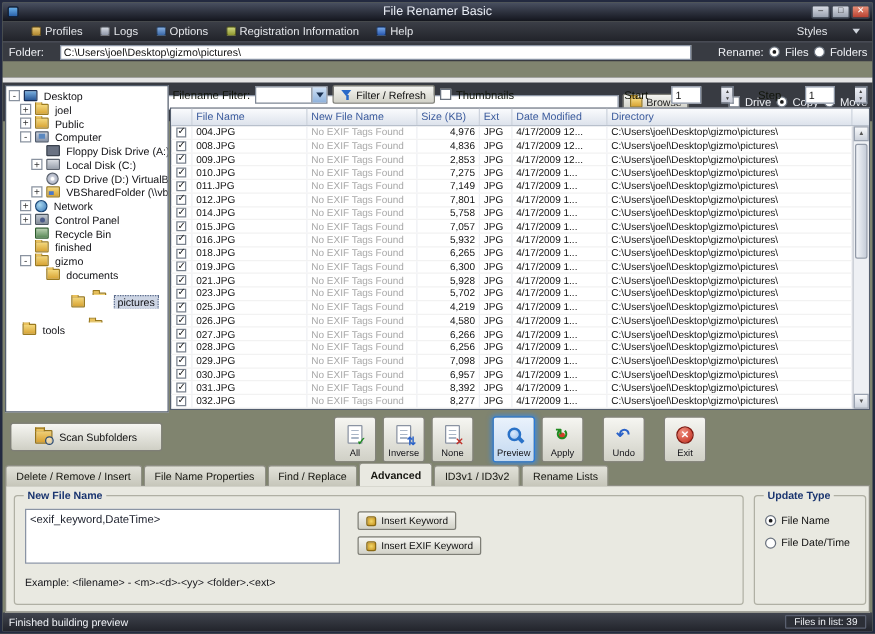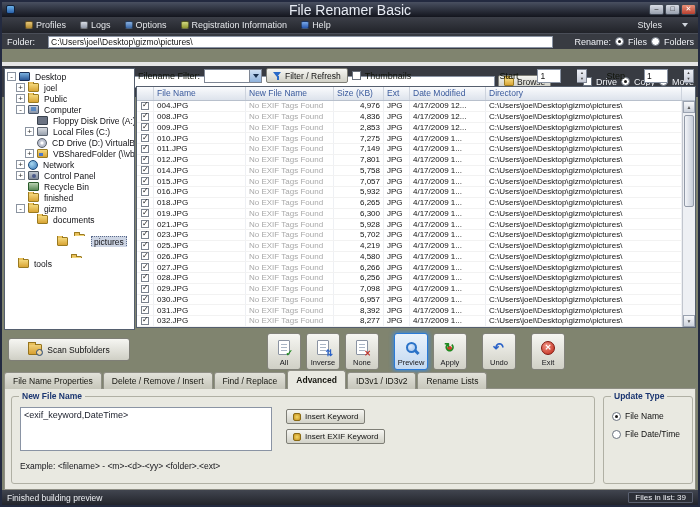--- a/index.html
+++ b/index.html
@@ -3,21 +3,21 @@
 <meta charset="utf-8">
 <style>
   *{box-sizing:border-box;margin:0;padding:0}
   html,body{width:700px;height:507px}
   body{font-family:"Liberation Sans",sans-serif;background:#30343c;position:relative;overflow:hidden}
   .window{position:absolute;inset:0;border:2px solid #232a40;background:#80846f;overflow:hidden}
 
   
   .titlebar{position:absolute;left:0;top:0;right:0;height:15px;background:linear-gradient(#495061,#13151d);display:flex;align-items:center;color:#fff}
   .app-icon{width:9px;height:9px;margin-left:4px;background:linear-gradient(#6ab0e8,#2a60a8);border:1px solid #102038;border-radius:2px;z-index:2}
-  .title-text{position:absolute;left:0;right:0;text-align:center;font-size:14px;color:#e8ecf4}
+  .title-text{position:absolute;left:0;right:0;text-align:center;font-size:10px;color:#e8ecf4}
   .win-controls{margin-left:auto;display:flex;gap:1px;margin-right:2px;z-index:2}
   .win-btn{width:15px;height:11px;background:linear-gradient(#d8dce4,#98a0ae);border:1px solid #404854;border-radius:2px;font-size:7px;text-align:center;color:#222;line-height:8px}
   .win-btn.min::after{content:'–'}
   .win-btn.max::after{content:'□'}
   .win-btn.close{background:linear-gradient(#e89078,#b84030);color:#fff}
   .win-btn.close::after{content:'✕'}
 
   
   .menubar{position:absolute;left:0;top:15px;right:0;height:16px;background:linear-gradient(#3c3f48,#212329);display:flex;align-items:center;padding:0 4px 0 16px;color:#e4e6ea}
   .menu-items{display:flex;height:100%;align-items:center}
@@ -260,21 +260,21 @@
         <span class="tlabel">Computer</span>
       </div>
       <div class="tree-row" style="padding-left: 20px;">
         <span class="texp empty"></span>
         <span class="tico tico-floppy"></span>
         <span class="tlabel">Floppy Disk Drive (A:)</span>
       </div>
       <div class="tree-row" style="padding-left: 20px;">
         <span class="texp">+</span>
         <span class="tico tico-disk"></span>
-        <span class="tlabel">Local Files (C:)</span>
+        <span class="tlabel">Local Disk (C:)</span>
       </div>
       <div class="tree-row" style="padding-left: 20px;">
         <span class="texp empty"></span>
         <span class="tico tico-cd"></span>
         <span class="tlabel">CD Drive (D:) VirtualBox Guest</span>
       </div>
       <div class="tree-row" style="padding-left: 20px;">
         <span class="texp">+</span>
         <span class="tico tico-shared"></span>
         <span class="tlabel">VBSharedFolder (\\vboxsvr) (</span>
@@ -655,22 +655,22 @@
       </div>
       <div class="action-btn">
         <span class="aicon">
           <span class="ai-exit"></span>
         </span>
         <span class="albl">Exit</span>
       </div>
     </div>
 
   <div class="tab-bar">
+      <div class="tab">Delete / Remove / Insert</div>
       <div class="tab">File Name Properties</div>
-      <div class="tab">Delete / Remove / Insert</div>
       <div class="tab">Find / Replace</div>
       <div class="tab selected">Advanced</div>
       <div class="tab">ID3v1 / ID3v2</div>
       <div class="tab">Rename Lists</div>
     </div>
 
   <div class="adv-panel">
     <div class="groupbox gb1">
       <span class="gb-title">New File Name</span>
       <textarea class="nfn-text" style="">&lt;exif_keyword,DateTime&gt;</textarea>

